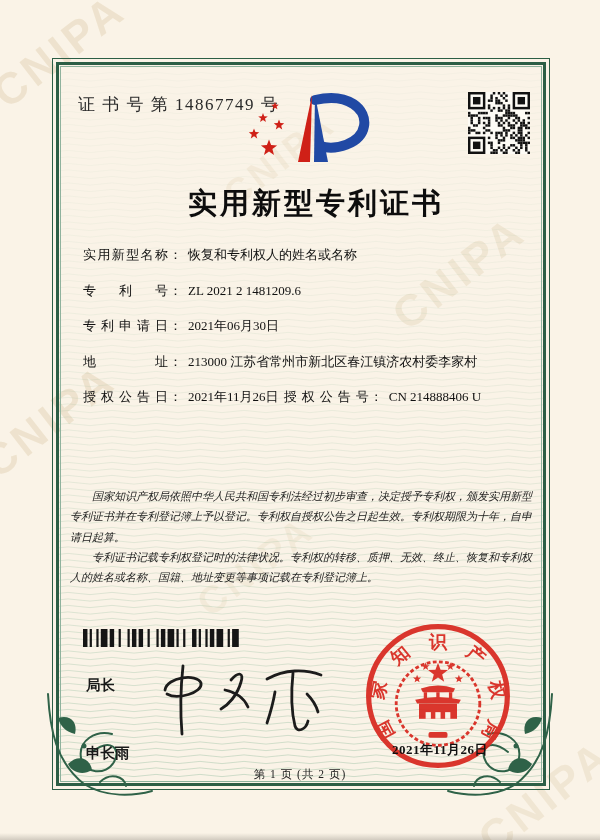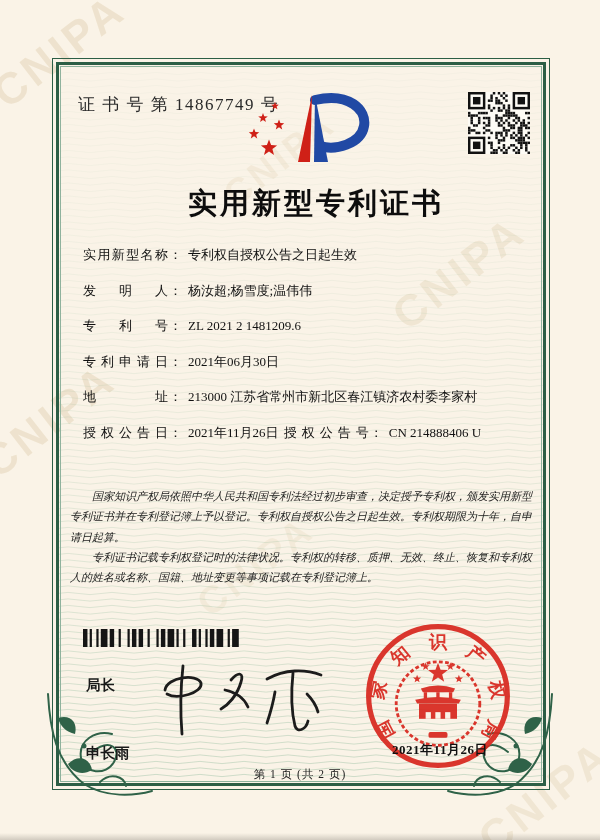--- a/index.html
+++ b/index.html
@@ -420,24 +420,21 @@
       <rect x="20" y="2" width="3" height="3" fill="#111"></rect>
       <rect x="0" y="18" width="7" height="7" fill="#111"></rect>
       <rect x="1" y="19" width="5" height="5" fill="#fdfbf5"></rect>
       <rect x="2" y="20" width="3" height="3" fill="#111"></rect>
     </svg>
 
   <div class="title">实用新型专利证书</div>
 
   <div class="fields">
     <div class="field-row">
-      <span class="flabel">实用新型名称</span><span class="fcolon">：</span><span class="fvalue">专利权自授权公告之日起生效</span>
-    </div>
-    <div class="field-row">
-      <span class="flabel">发明人</span><span class="fcolon">：</span><span class="fvalue">杨汝超;杨雪度;温伟伟</span>
+      <span class="flabel">实用新型名称</span><span class="fcolon">：</span><span class="fvalue">恢复和专利权人的姓名或名称</span>
     </div>
     <div class="field-row">
       <span class="flabel">专利号</span><span class="fcolon">：</span><span class="fvalue">ZL 2021 2 1481209.6</span>
     </div>
     <div class="field-row">
       <span class="flabel">专利申请日</span><span class="fcolon">：</span><span class="fvalue">2021年06月30日</span>
     </div>
     <div class="field-row">
       <span class="flabel">地址</span><span class="fcolon">：</span><span class="fvalue">213000 江苏省常州市新北区春江镇济农村委李家村</span>
     </div>

